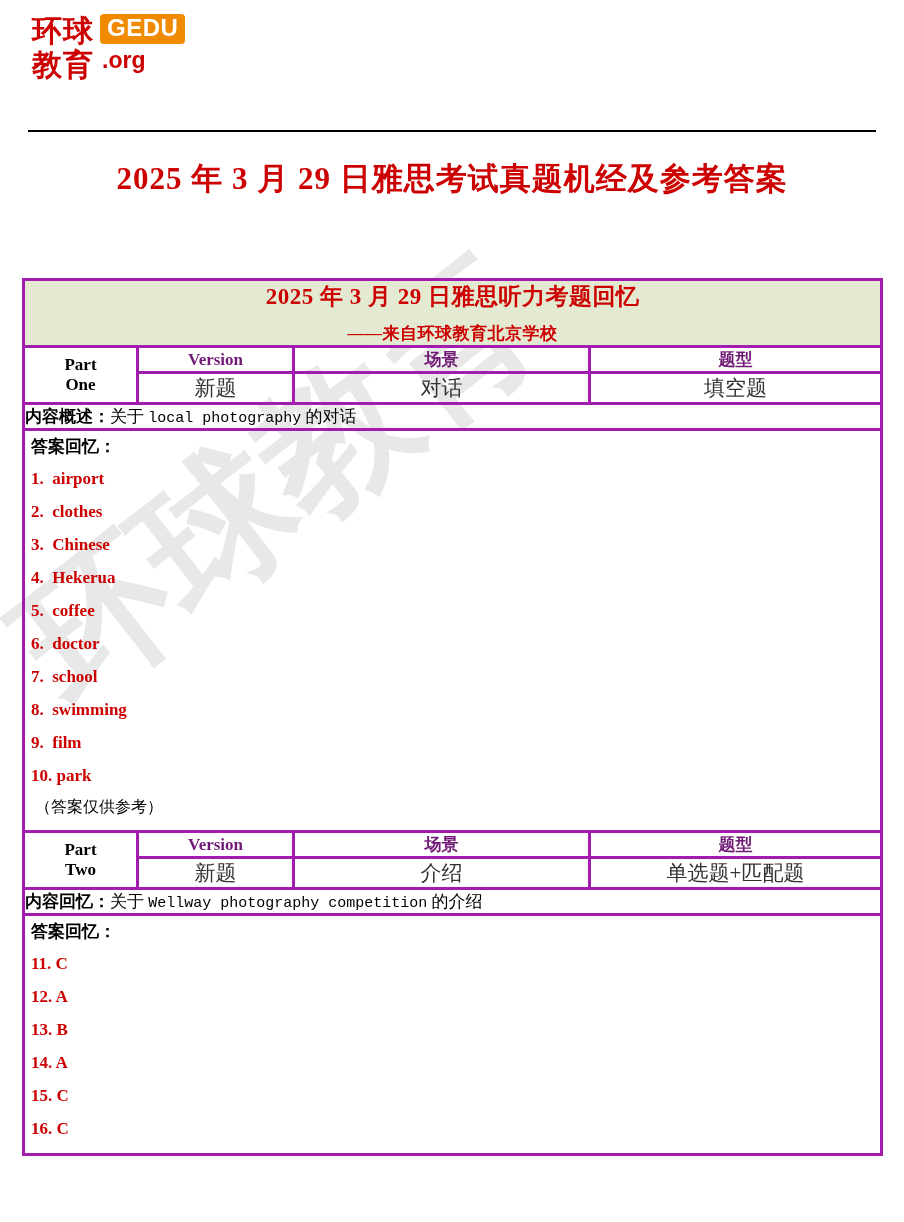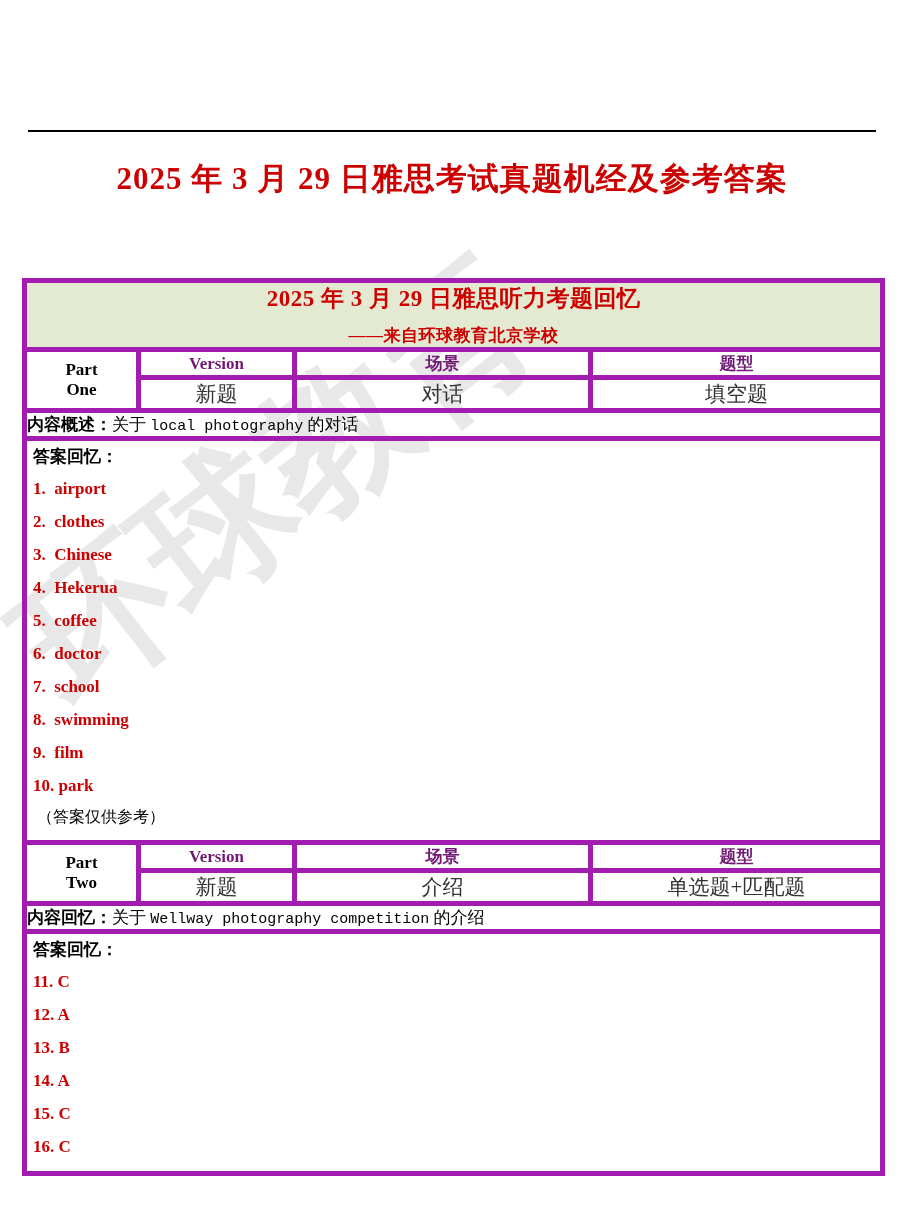--- a/index.html
+++ b/index.html
@@ -120,21 +120,21 @@
     top: 278px;
     width: 858px;
     z-index: 10;
   }
   table.doc {
     border-collapse: collapse;
     width: 858px;
     table-layout: fixed;
   }
   table.doc td {
-    border: 5px solid #a21caf;
+    border: 3px solid #a21caf;
     padding: 0;
     vertical-align: middle;
   }
 
   .banner {
     background: #e4ead1;
     text-align: center;
     padding: 12px 0 16px 0;
   }
   .banner .line1 {
@@ -213,20 +213,32 @@
 </style>
 </head>
 <body>
 
 <div class="page">
 
   <div class="watermark">
     <div>环球教育</div>
   </div>
 
+  <div class="logo-wrap">
+    <div class="logo-row">
+      <div class="logo-cn">
+        <div>环球</div>
+        <div>教育</div>
+      </div>
+      <div class="logo-right">
+        <div class="logo-badge">GEDU</div>
+        <div class="logo-org">.org</div>
+      </div>
+    </div>
+  </div>
 
   <div class="top-rule"></div>
 
   <div class="main-title">2025 年 3 月 29 日雅思考试真题机经及参考答案</div>
 
   <div class="table-wrap">
     <table class="doc">
       <colgroup>
         <col style="width:114px">
         <col style="width:156px">

